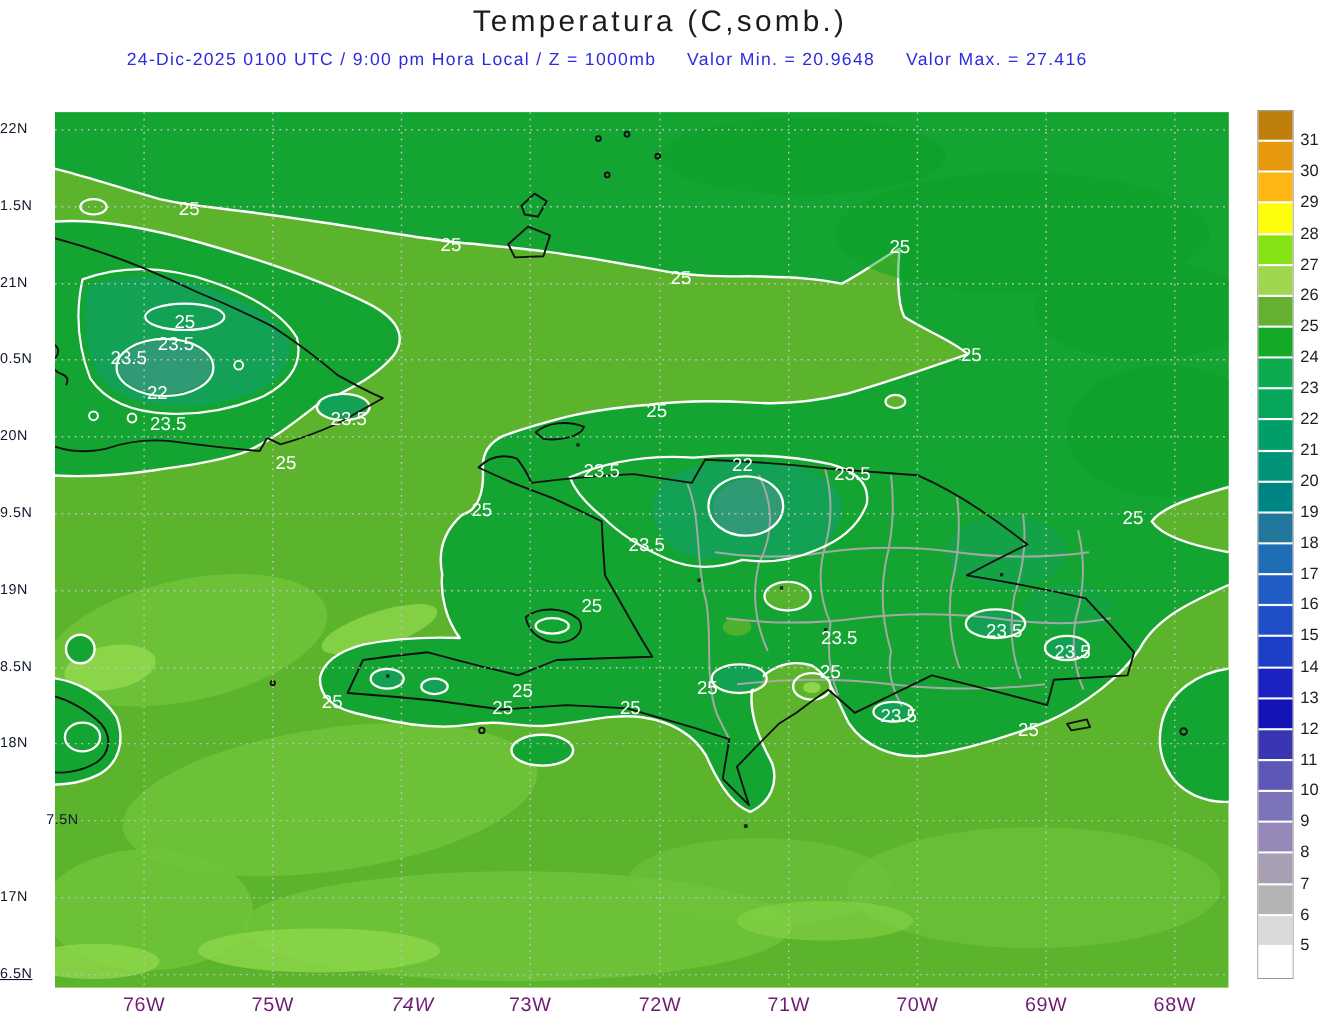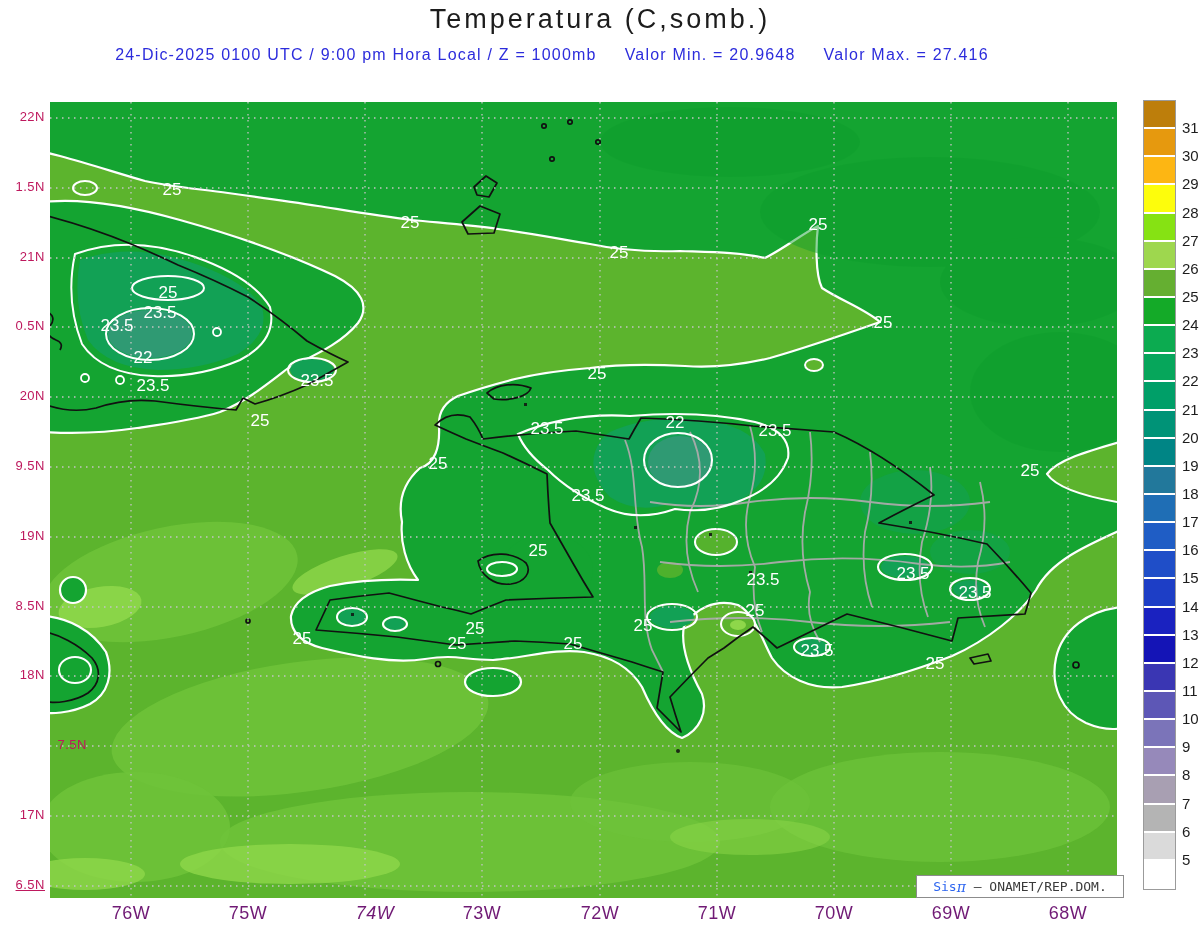--- a/index.html
+++ b/index.html
@@ -7,22 +7,22 @@
         font-family:"Liberation Sans",sans-serif;}
   .title{position:absolute;top:4px;left:0;width:1200px;text-align:center;
          font-size:27px;letter-spacing:3px;color:#1c1c1c;font-weight:400;}
   .sub1{position:absolute;top:46px;left:0;width:1104px;text-align:center;
         font-size:16px;letter-spacing:1.2px;color:#2c2cdc;font-weight:500;}
   .sub1 span{margin:0 14px;}
   .sub2{position:absolute;top:68px;left:0;width:1200px;text-align:center;
         font-size:15px;letter-spacing:1px;color:#2f9efd;font-weight:500;}
   .mapwrap{position:absolute;left:50px;top:102px;width:1067px;height:796px;}
   svg{display:block;}
-  .lat-label{position:absolute;left:0;width:45px;text-align:right;font-size:13px;
-             color:#be185d;letter-spacing:.5px;}
+  .lat-label{position:absolute;left:0;width:45px;text-align:left;font-size:13px;
+             color:#0f172a;letter-spacing:.5px;}
   .lon-label{position:absolute;top:903px;width:60px;text-align:center;font-size:18px;
              color:#701a75;letter-spacing:.5px;}
   .cbar{position:absolute;left:1143px;top:100px;width:33px;height:790px;
         border:1px solid #9b9b9b;background:#fff;box-sizing:border-box;}
   .cbar-seg{width:100%;box-sizing:border-box;border-bottom:2px solid #fff;}
   .cbar-seg:last-child{border-bottom:none;}
   .cbar-lab{position:absolute;left:1182px;width:34px;font-size:15px;color:#1d1d1d;
             text-align:left;}
   .wm{position:absolute;left:916px;top:875px;width:208px;height:23px;background:#fff;
       border:1px solid #8c8c8c;box-sizing:border-box;display:flex;align-items:center;
@@ -328,15 +328,14 @@
       <div class="cbar-lab" style="top: 653.857px;">12</div>
       <div class="cbar-lab" style="top: 682px;">11</div>
       <div class="cbar-lab" style="top: 710.143px;">10</div>
       <div class="cbar-lab" style="top: 738.286px;">9</div>
       <div class="cbar-lab" style="top: 766.429px;">8</div>
       <div class="cbar-lab" style="top: 794.571px;">7</div>
       <div class="cbar-lab" style="top: 822.714px;">6</div>
       <div class="cbar-lab" style="top: 850.857px;">5</div>
     </div>
 
-  <div class="wm"><span class="sis">Sis</span><span class="pi">π</span><span class="rest"> – ONAMET/REP.DOM.</span></div>
 
 </div>
 
 </body></html>

